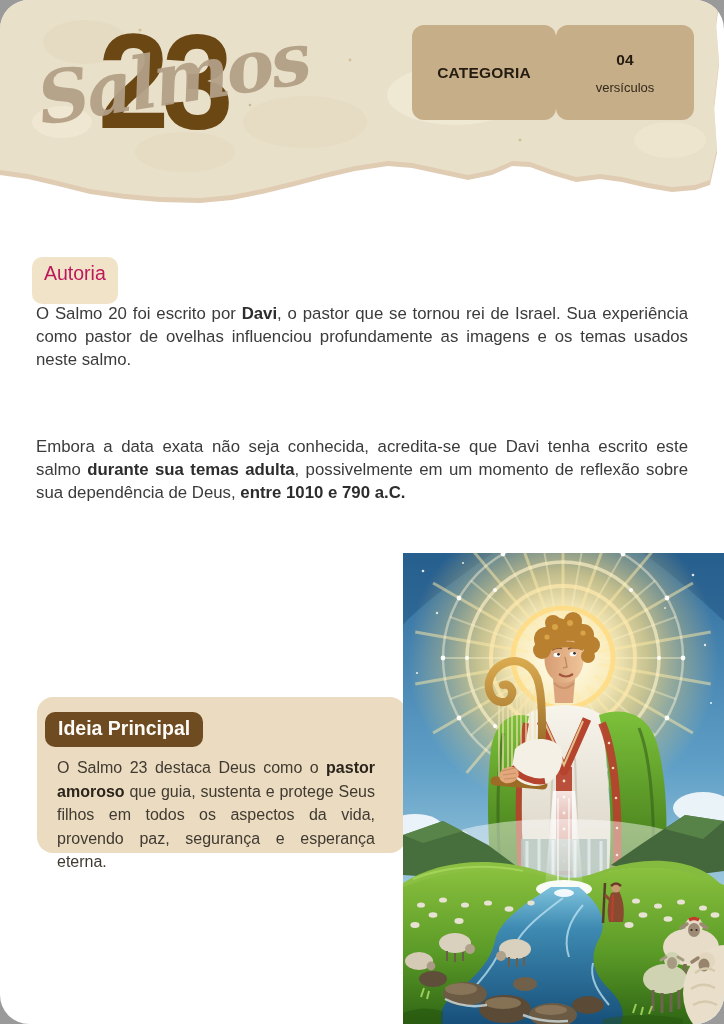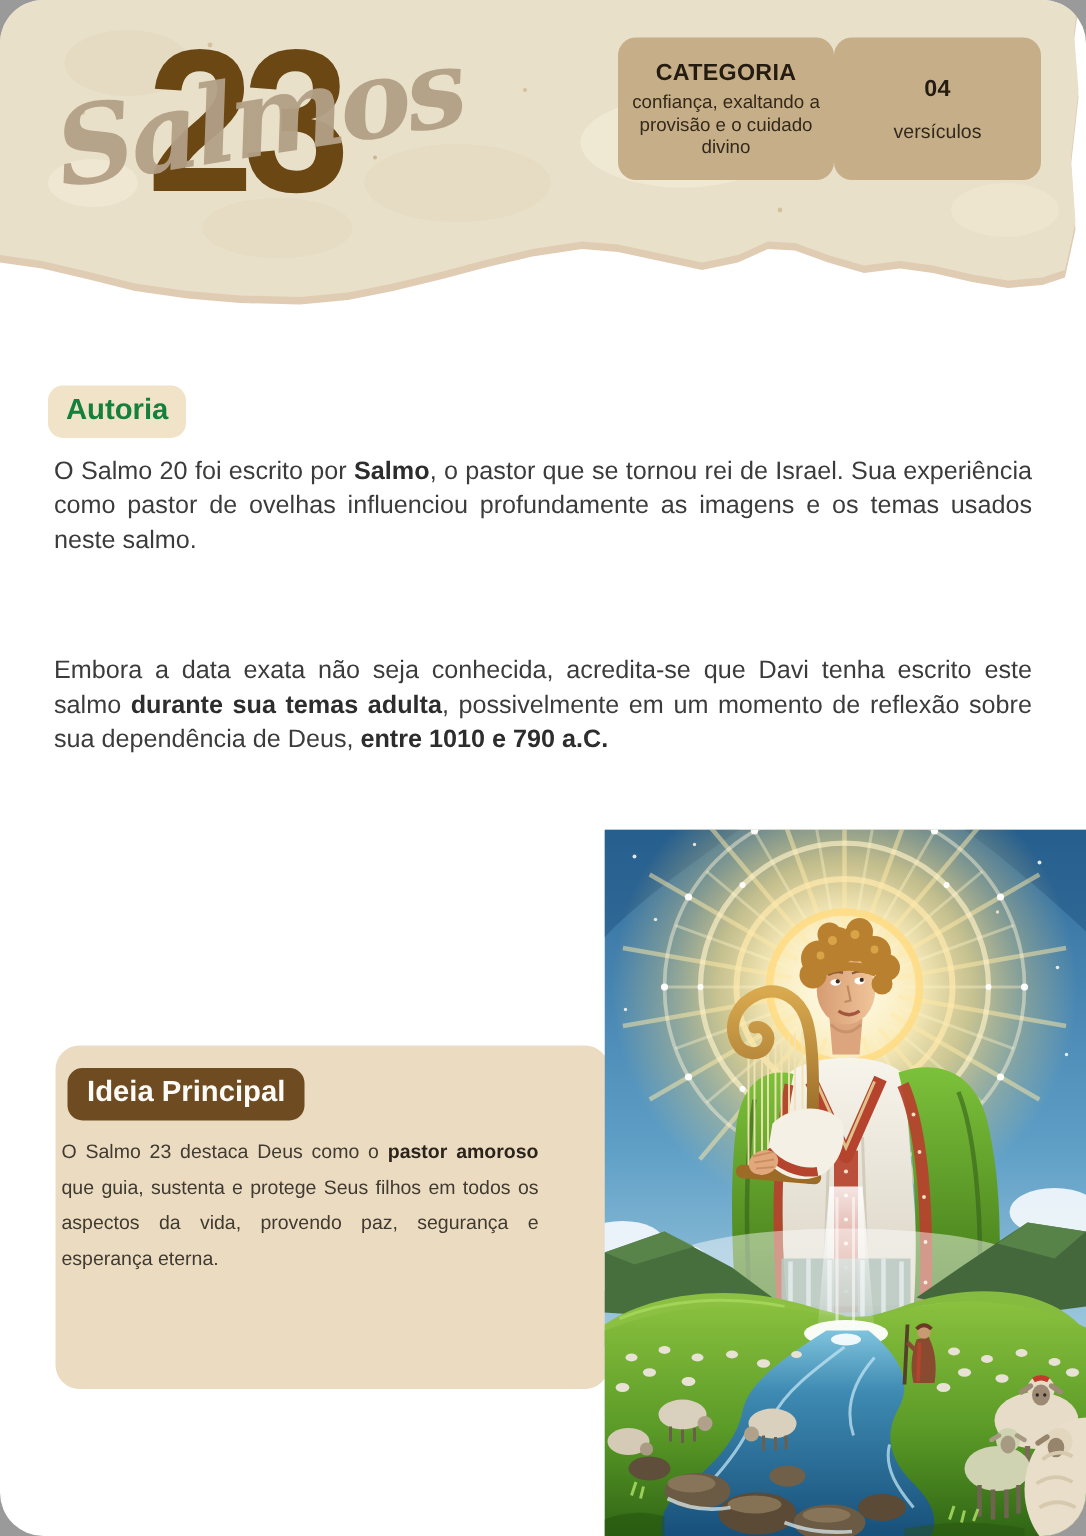--- a/index.html
+++ b/index.html
@@ -29,48 +29,48 @@
     display:flex;flex-direction:column;justify-content:center;align-items:center;
     padding:6px 8px;
   }
   .infobox.category{left:402px;width:144px;margin-left:10px;}
   .infobox.verses{left:556px;width:138px;}
   .box-title{font-weight:700;font-size:15.5px;color:#241c10;letter-spacing:.2px;}
   .box-sub{font-size:12.5px;line-height:15px;color:#33291a;margin-top:3px;}
   .box-sub.big{font-size:13px;margin-top:11px;}
   
   .pill{
-    position:absolute;display:inline-block;background:#f1e3c7;color:#15803d;
-    font-weight:700;font-size:19.5px;line-height:1;padding:7px 12px 8px;
+    position:absolute;display:inline-block;background:#f1e3c7;color:#be185d;
+    font-weight:400;font-size:19.5px;line-height:1;padding:7px 12px 20px;
     border-radius:10px;white-space:nowrap;
   }
   .pill.autoria{left:32px;top:257px;}
   .pill.data{left:32px;top:390px;}
   
   .para{
     position:absolute;left:36px;width:652px;
     font-size:16.8px;line-height:23px;color:#3b3b3b;
     text-align:justify;text-justify:inter-word;margin:0;
   }
   .para b{font-weight:700;color:#2d2d2d;}
   .para.autoria{top:302px;}
   .para.data{top:435px;}
   
   .idea-card{
-    position:absolute;left:37px;top:697px;width:369px;height:229px;
+    position:absolute;left:37px;top:697px;width:369px;height:156px;
     background:#ebdcc1;border-radius:16px;
   }
   .pill-dark{
     position:absolute;left:8px;top:15px;display:inline-block;
     background:#6e4b20;color:#fdfbf7;font-weight:700;font-size:19.5px;
     line-height:1;padding:7px 13px 8px;border-radius:10px;white-space:nowrap;
   }
   .idea-text{
-    position:absolute;left:4px;top:59px;width:318px;
-    font-size:13px;line-height:23.5px;color:#403a31;
+    position:absolute;left:20px;top:59px;width:318px;
+    font-size:16px;line-height:23.5px;color:#403a31;
     text-align:justify;margin:0;
   }
   .idea-text b{font-weight:700;color:#2a241c;}
   
   .illustration{
     position:absolute;left:403px;top:553px;width:321px;height:471px;
     display:block;
   }
 </style>
 </head>
@@ -97,30 +97,29 @@
     <circle cx="250" cy="105" r="1.3" fill="#b9a478" opacity="0.7"></circle>
     <circle cx="600" cy="30" r="1.4" fill="#b9a478" opacity="0.6"></circle>
     <circle cx="55" cy="75" r="1.5" fill="#b9a478" opacity="0.6"></circle>
   </svg>
 
   <div class="logo-number">23</div>
   <div class="logo-script">Salmos</div>
 
   <div class="infobox category">
     <div class="box-title">CATEGORIA</div>
-    <div class="box-sub">confiança, exaltando a provisão e o cuidado divino</div>
   </div>
 
   <div class="infobox verses">
     <div class="box-title">04</div>
     <div class="box-sub big">versículos</div>
   </div>
 
   <div class="pill autoria">Autoria</div>
-  <p class="para autoria"><span>O Salmo 20 foi escrito por </span><b>Salmo</b><span>, o pastor que se tornou rei de Israel. Sua experiência como pastor de ovelhas influenciou profundamente as imagens e os temas usados neste salmo.</span></p>
+  <p class="para autoria"><span>O Salmo 20 foi escrito por </span><b>Davi</b><span>, o pastor que se tornou rei de Israel. Sua experiência como pastor de ovelhas influenciou profundamente as imagens e os temas usados neste salmo.</span></p>
 
   <p class="para data"><span>Embora a data exata não seja conhecida, acredita-se que Davi tenha escrito este salmo </span><b>durante sua temas adulta</b><span>, possivelmente em um momento de reflexão sobre sua dependência de Deus, </span><b>entre 1010 e 790 a.C.</b></p>
 
   <div class="idea-card">
     <div class="pill-dark">Ideia Principal</div>
     <p class="idea-text"><span>O Salmo 23 destaca Deus como o </span><b>pastor amoroso</b><span> que guia, sustenta e protege Seus filhos em todos os aspectos da vida, provendo paz, segurança e esperança eterna.</span></p>
   </div>
 
   <svg class="illustration" viewBox="0 0 321 471" role="img" aria-label="Davi com harpa">
     <defs>

